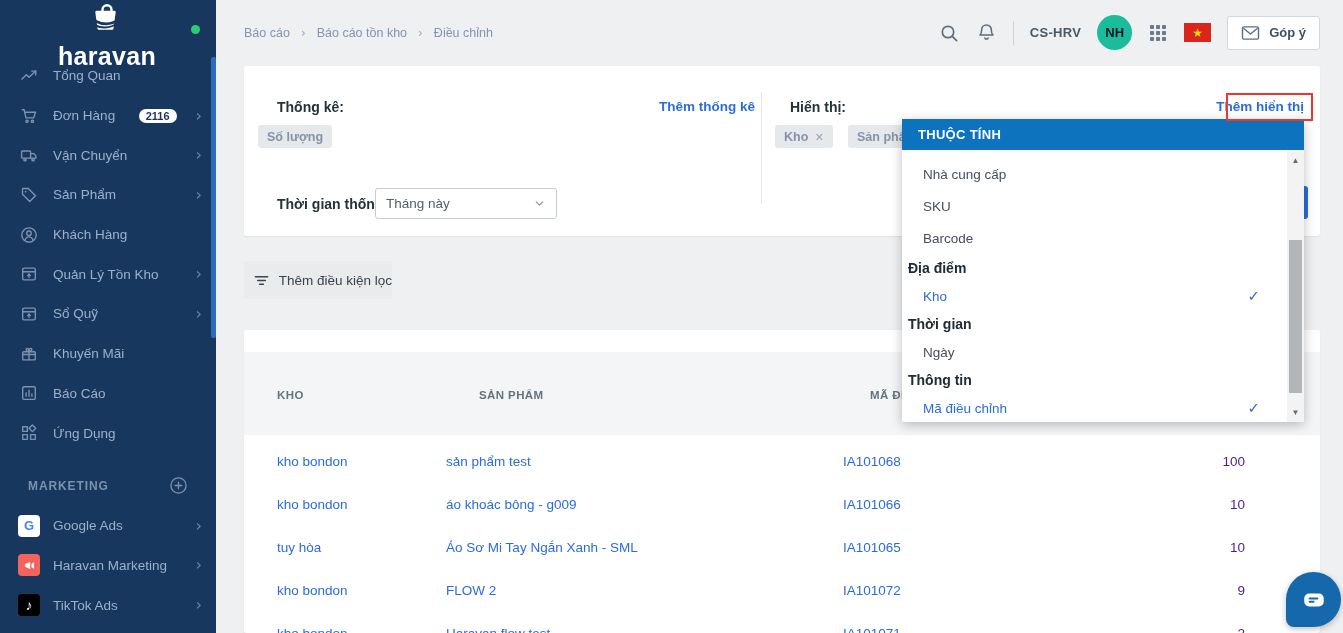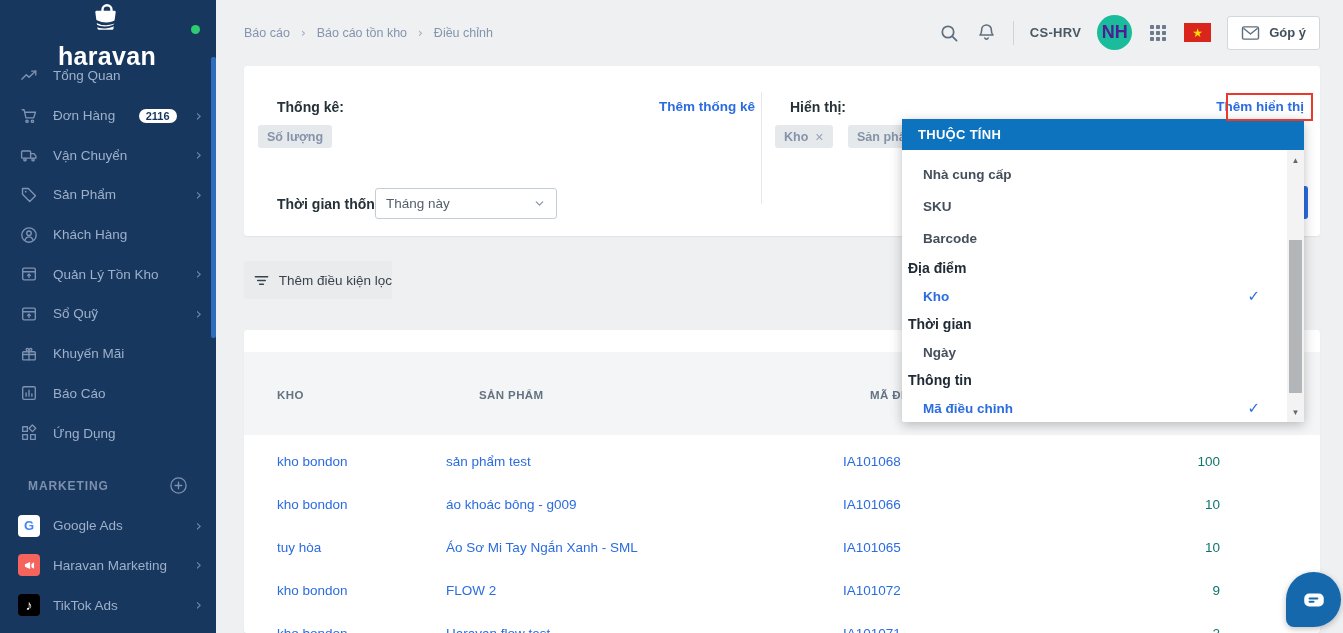--- a/index.html
+++ b/index.html
@@ -27,21 +27,21 @@
 
   
   .topbar { position:absolute; left:216px; top:0; right:0; height:65px; display:flex; align-items:center; padding:0 23px 0 28px; }
   .breadcrumb { display:flex; align-items:center; font-size:12.5px; color:#8494ad; }
   .crumb { cursor:pointer; }
   .crumb-sep { margin:0 11px; color:#9aa7bb; font-size:12px; font-family:"DejaVu Sans",sans-serif; }
   .tb-right { margin-left:auto; display:flex; align-items:center; gap:16px; }
   .tb-icon { color:#5f6e7e; display:flex; cursor:pointer; }
   .tb-div { width:1px; height:24px; background:#cdd4dc; }
   .account-name { font-size:13px; font-weight:bold; color:#4a5864; letter-spacing:.3px; cursor:pointer; }
-  .avatar { width:35px; height:35px; border-radius:50%; background:#1abc9c; color:#4c1d95; font-weight:bold; font-size:18px; display:flex; align-items:center; justify-content:center; cursor:pointer; }
+  .avatar { width:35px; height:35px; border-radius:50%; background:#1abc9c; color:#0f172a; font-weight:bold; font-size:13px; display:flex; align-items:center; justify-content:center; cursor:pointer; }
   .flag { width:27px; height:19px; background:#da251d; display:flex; align-items:center; justify-content:center; color:#ffde00; font-size:12px; cursor:pointer; }
   .feedback-btn { background:#fff; border:1px solid #d0d7dd; border-radius:3px; height:34px; padding:0 13px; display:flex; align-items:center; gap:9px; cursor:pointer; color:#5f6e7e; }
   .feedback-btn .fb-label { font-size:13px; font-weight:bold; color:#42505e; }
 
   
   .panel { position:absolute; background:#fff; border-radius:3px; box-shadow:0 1px 2px rgba(0,0,0,.06); }
   .panel-stats { left:244px; top:66px; width:1076px; height:170px; }
   .p-label { position:absolute; font-size:14px; font-weight:bold; color:#263238; }
   .p-link { position:absolute; font-size:13.5px; font-weight:bold; color:#2b6ce0; cursor:pointer; }
   .v-div { position:absolute; left:517px; top:26px; width:1px; height:112px; background:#e4e7eb; }
@@ -58,33 +58,33 @@
   
   .panel-table { left:244px; top:330px; width:1076px; height:303px; overflow:hidden; }
   .thead { position:absolute; left:0; right:0; top:22px; height:83px; background:#f4f5f6; }
   .thead .th { position:absolute; top:37px; font-size:11.5px; font-weight:bold; color:#637381; letter-spacing:.4px; }
   .tbody { position:absolute; left:0; right:0; top:110px; }
   .trow { height:43px; display:flex; align-items:center; }
   .cell { font-size:13.5px; }
   .c1 { width:202px; padding-left:33px; }
   .c2 { width:397px; }
   .c3 { width:230px; }
-  .c4 { flex:1; text-align:right; padding-right:100px; color:#0f766e; }
+  .c4 { flex:1; text-align:right; padding-right:75px; color:#4c1d95; }
   .tlink { color:#2b6ce0; cursor:pointer; }
 
   
   .dropdown { position:absolute; left:902px; top:119px; width:402px; z-index:50; box-shadow:0 3px 12px rgba(0,0,0,.25); border-radius:2px; background:#fff; }
   .dd-header { height:31px; background:#0d73bf; color:#fff; font-weight:bold; font-size:13px; display:flex; align-items:center; padding:0 16px; letter-spacing:.3px; }
   .dd-body { position:relative; height:272px; padding:8px 0 0 0; overflow:hidden; }
   .dd-row { display:flex; align-items:center; padding-left:21px; padding-right:44px; }
   .dd-row.item { height:32px; color:#454f5b; cursor:pointer; }
   .dd-row.item.sm { height:28px; }
   .dd-row.section { height:28px; font-weight:bold; font-size:14px; color:#212b36; padding-left:6px; }
   .dd-row.selected { color:#2b6ce0; }
-  .dd-row .dlabel { flex:1;font-weight:bold; }
+  .dd-row .dlabel { flex:1; }
   .dd-row .check { color:#2b6ce0; font-weight:bold; font-size:15px; }
   .dd-scroll { position:absolute; right:0; top:0; width:17px; height:272px; background:#f3f3f3; }
   .dd-scroll .arr { position:absolute; left:0; width:17px; height:16px; display:flex; align-items:center; justify-content:center; font-size:8px; color:#606a73; cursor:pointer; }
   .dd-scroll .arr.up { top:2px; }
   .dd-scroll .arr.down { bottom:2px; }
   .dd-scroll .thumb { position:absolute; left:2px; width:13px; top:90px; height:153px; background:#b3b6b9; cursor:pointer; }
 
   
   .annotation-box { position:absolute; left:1226px; top:93px; width:87px; height:28px; border:2px solid #e8392b; z-index:60; pointer-events:none; }
 

